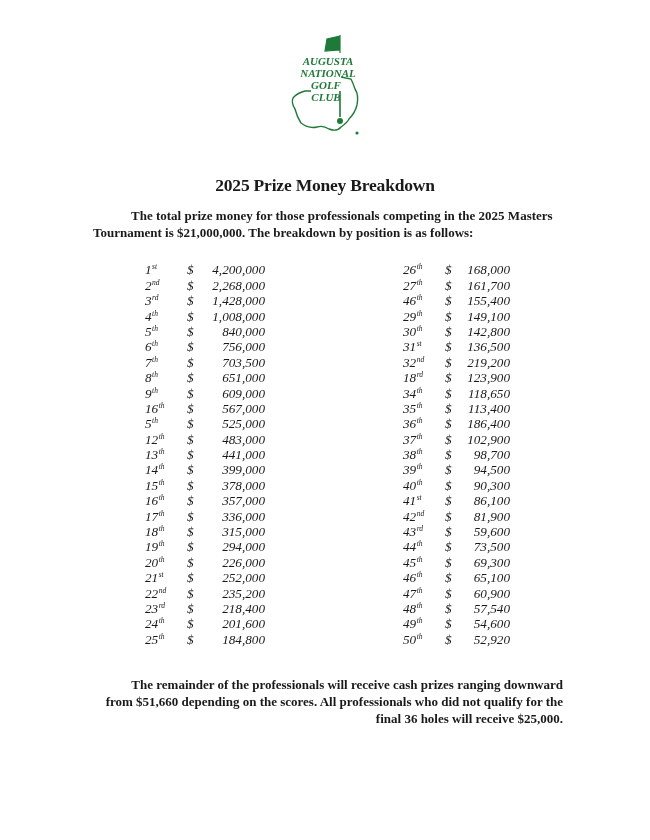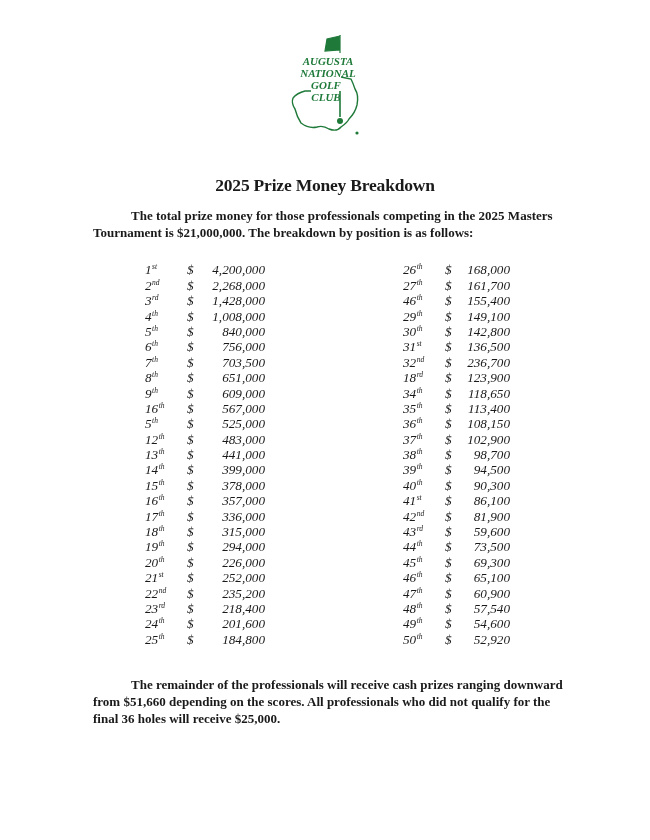--- a/index.html
+++ b/index.html
@@ -16,21 +16,21 @@
   .col.left { left: 145px; }
   .col.right { left: 396px; margin-left: 7px; }
   .row { height: 15.4px; display: flex; align-items: flex-end; font-size: 13.2px; white-space: nowrap; font-style: italic; }
   .pos { width: 42px; }
   .pos sup { font-size: 7.5px; vertical-align: 5px; margin-left: 0.5px; }
   .dollar { width: 18px; }
   .amt { text-align: right; }
   .col.left .amt { width: 60px; }
   .col.right .amt { width: 47px; }
   .outro { position: absolute; left: 93px; top: 676px; width: 470px; font-weight: bold;
-           font-size: 13px; line-height: 17px; }
+           font-size: 13px; line-height: 17px; text-align: right; }
   .outro .indent { display: inline-block; width: 38px; }
 </style>
 </head>
 <body>
 
 <div class="logo">
   <svg viewBox="0 0 90 110">
 
     <path d="M57 2 L57 20 M57 3 L44 6 L42 18 L56 17 Z" fill="#1f7a3a" stroke="#1f7a3a" stroke-width="1.2"></path>
 
@@ -204,41 +204,41 @@
       <span class="amt">142,800</span>
     </div>
     <div class="row">
       <span class="pos"><span>31</span><sup>st</sup></span>
       <span class="dollar">$</span>
       <span class="amt">136,500</span>
     </div>
     <div class="row">
       <span class="pos"><span>32</span><sup>nd</sup></span>
       <span class="dollar">$</span>
-      <span class="amt">236,700</span>
+      <span class="amt">219,200</span>
     </div>
     <div class="row">
       <span class="pos"><span>18</span><sup>rd</sup></span>
       <span class="dollar">$</span>
       <span class="amt">123,900</span>
     </div>
     <div class="row">
       <span class="pos"><span>34</span><sup>th</sup></span>
       <span class="dollar">$</span>
       <span class="amt">118,650</span>
     </div>
     <div class="row">
       <span class="pos"><span>35</span><sup>th</sup></span>
       <span class="dollar">$</span>
       <span class="amt">113,400</span>
     </div>
     <div class="row">
       <span class="pos"><span>36</span><sup>th</sup></span>
       <span class="dollar">$</span>
-      <span class="amt">108,150</span>
+      <span class="amt">186,400</span>
     </div>
     <div class="row">
       <span class="pos"><span>37</span><sup>th</sup></span>
       <span class="dollar">$</span>
       <span class="amt">102,900</span>
     </div>
     <div class="row">
       <span class="pos"><span>38</span><sup>th</sup></span>
       <span class="dollar">$</span>
       <span class="amt">98,700</span>

